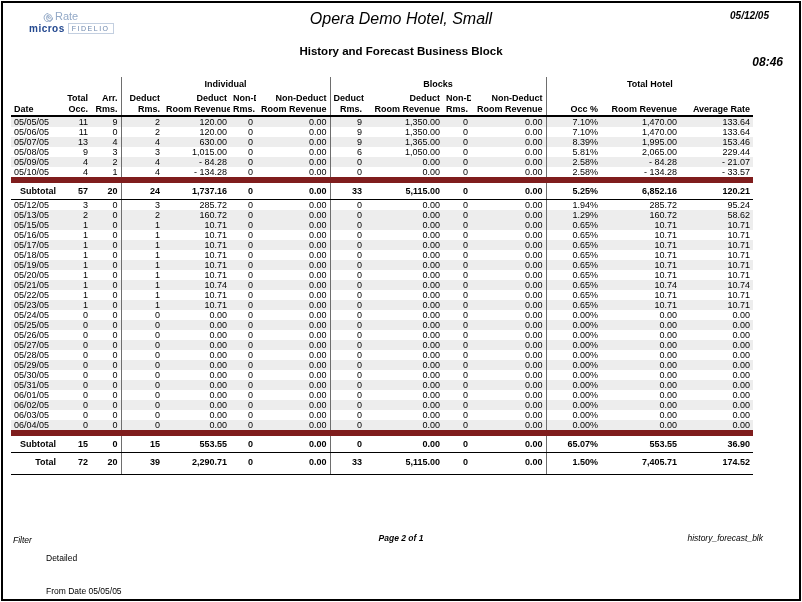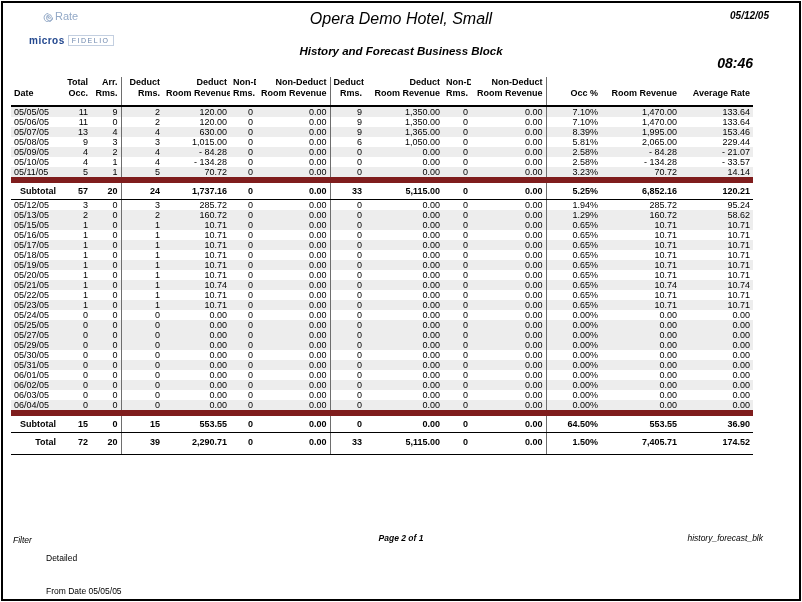--- a/index.html
+++ b/index.html
@@ -3,36 +3,36 @@
 <meta charset="utf-8">
 <style>
   html,body{margin:0;padding:0;background:#fff;}
   body{width:802px;height:602px;font-family:"Liberation Sans",sans-serif;color:#000;position:relative;}
   .page{position:absolute;left:1px;top:1px;width:796px;height:596px;border:2px solid #000;background:#fff;overflow:hidden;}
 
   
   .page-header{position:relative;height:36px;}
   .logo{position:absolute;left:26px;top:8px;line-height:11px;}
   .logo-opera{color:#93a9c7;font-size:11px;display:flex;align-items:center;gap:1px;padding-left:14px;}
-  .logo-micros{display:flex;align-items:center;gap:3px;margin-top:13px;}
+  .logo-micros{display:flex;align-items:center;gap:3px;margin-top:1px;}
   .micros-text{color:#23488f;font-weight:bold;font-size:10px;letter-spacing:0.5px;}
   .fidelio-text{color:#6d87ad;font-size:7px;letter-spacing:1.5px;border:1px solid #c3cfe0;padding:0 3px;line-height:9px;}
   .hotel-title{position:absolute;left:0;right:0;top:7px;text-align:center;font-weight:normal;font-style:italic;font-size:16px;}
   .report-date{position:absolute;right:30px;top:7px;font-style:italic;font-weight:600;font-size:10px;}
   .subheader{position:relative;height:34px;}
-  .report-title{position:absolute;left:0;right:0;top:6px;text-align:center;font-weight:bold;font-style:italic;font-size:11.5px;}
-  .report-time{position:absolute;right:46px;top:16px;font-style:italic;font-weight:600;font-size:14px;}
+  .report-title{position:absolute;left:0;right:0;top:6px;text-align:center;font-weight:bold;font-size:11.5px;}
+  .report-time{position:absolute;right:16px;top:16px;font-style:italic;font-weight:600;font-size:12px;}
 
   
   table{border-collapse:collapse;table-layout:fixed;width:742px;margin-left:8px;margin-top:4px;}
   th,td{padding:0 3px;white-space:pre;overflow:hidden;font-size:9px;}
   .sep{border-left:1px solid #6e6e6e;}
   thead th{font-weight:bold;vertical-align:bottom;line-height:11px;}
   thead tr.group-row th{text-align:center;height:14px;vertical-align:top;padding-top:2px;}
-  thead tr.hdr-bottom th{border-bottom:2px solid #000;padding-bottom:6px;}
+  thead tr.hdr-bottom th{border-bottom:2px solid #000;padding-bottom:0;}
   .left{text-align:left;}
   .right{text-align:right;}
   tbody tr.data td{height:10px;line-height:10px;}
   tbody tr.alt td{background:#ededed;}
   tbody tr.subtotal td{font-weight:bold;border-top:6px solid #7f1d1d;border-bottom:1px solid #000;height:16px;line-height:16px;}
   tbody tr.total td{font-weight:bold;border-bottom:1px solid #000;height:18px;line-height:18px;vertical-align:bottom;padding-bottom:3px;}
 
   
   .footer{position:absolute;left:0;right:0;top:528px;font-size:8.5px;}
   .filter-label{position:absolute;left:10px;top:4px;font-style:italic;text-align:right;}
@@ -78,20 +78,26 @@
         <col style="width:74px">
       <col style="width:35px">
         <col style="width:78px">
         <col style="width:28px">
         <col style="width:75px">
       <col style="width:55px">
         <col style="width:79px">
         <col style="width:73px">
     </colgroup>
     <thead>
+        <tr class="group-row">
+          <th colspan="3" class=""></th>
+          <th colspan="4" class="sep">Individual</th>
+          <th colspan="4" class="sep">Blocks</th>
+          <th colspan="3" class="sep">Total Hotel</th>
+        </tr>
         <tr>
           <th class="left"></th>
           <th class="right">Total</th>
           <th class="right">Arr.</th>
           <th class="right sep">Deduct</th>
           <th class="right">Deduct</th>
           <th class="right">Non-D</th>
           <th class="right">Non-Deduct</th>
           <th class="right sep">Deduct</th>
           <th class="right">Deduct</th>
@@ -208,36 +214,20 @@
           <td class="right">0</td>
           <td class="right">0.00</td>
           <td class="right sep">0</td>
           <td class="right">0.00</td>
           <td class="right">0</td>
           <td class="right">0.00</td>
           <td class="right sep">2.58%</td>
           <td class="right">- 134.28</td>
           <td class="right">- 33.57</td>
         </tr>
-        <tr class="data alt">
-          <td class="left">05/11/05</td>
-          <td class="right">5</td>
-          <td class="right">1</td>
-          <td class="right sep">5</td>
-          <td class="right">70.72</td>
-          <td class="right">0</td>
-          <td class="right">0.00</td>
-          <td class="right sep">0</td>
-          <td class="right">0.00</td>
-          <td class="right">0</td>
-          <td class="right">0.00</td>
-          <td class="right sep">3.23%</td>
-          <td class="right">70.72</td>
-          <td class="right">14.14</td>
-        </tr>
         <tr class="subtotal">
           <td class="right">Subtotal</td>
           <td class="right">57</td>
           <td class="right">20</td>
           <td class="right sep">24</td>
           <td class="right">1,737.16</td>
           <td class="right">0</td>
           <td class="right">0.00</td>
           <td class="right sep">33</td>
           <td class="right">5,115.00</td>
@@ -448,22 +438,54 @@
           <td class="right">0</td>
           <td class="right">0.00</td>
           <td class="right sep">0</td>
           <td class="right">0.00</td>
           <td class="right">0</td>
           <td class="right">0.00</td>
           <td class="right sep">0.00%</td>
           <td class="right">0.00</td>
           <td class="right">0.00</td>
         </tr>
+        <tr class="data">
+          <td class="left">05/26/05</td>
+          <td class="right">0</td>
+          <td class="right">0</td>
+          <td class="right sep">0</td>
+          <td class="right">0.00</td>
+          <td class="right">0</td>
+          <td class="right">0.00</td>
+          <td class="right sep">0</td>
+          <td class="right">0.00</td>
+          <td class="right">0</td>
+          <td class="right">0.00</td>
+          <td class="right sep">0.00%</td>
+          <td class="right">0.00</td>
+          <td class="right">0.00</td>
+        </tr>
         <tr class="data alt">
           <td class="left">05/27/05</td>
+          <td class="right">0</td>
+          <td class="right">0</td>
+          <td class="right sep">0</td>
+          <td class="right">0.00</td>
+          <td class="right">0</td>
+          <td class="right">0.00</td>
+          <td class="right sep">0</td>
+          <td class="right">0.00</td>
+          <td class="right">0</td>
+          <td class="right">0.00</td>
+          <td class="right sep">0.00%</td>
+          <td class="right">0.00</td>
+          <td class="right">0.00</td>
+        </tr>
+        <tr class="data">
+          <td class="left">05/28/05</td>
           <td class="right">0</td>
           <td class="right">0</td>
           <td class="right sep">0</td>
           <td class="right">0.00</td>
           <td class="right">0</td>
           <td class="right">0.00</td>
           <td class="right sep">0</td>
           <td class="right">0.00</td>
           <td class="right">0</td>
           <td class="right">0.00</td>
@@ -588,21 +610,21 @@
           <td class="right">15</td>
           <td class="right">0</td>
           <td class="right sep">15</td>
           <td class="right">553.55</td>
           <td class="right">0</td>
           <td class="right">0.00</td>
           <td class="right sep">0</td>
           <td class="right">0.00</td>
           <td class="right">0</td>
           <td class="right">0.00</td>
-          <td class="right sep">64.50%</td>
+          <td class="right sep">65.07%</td>
           <td class="right">553.55</td>
           <td class="right">36.90</td>
         </tr>
         <tr class="total">
           <td class="right">Total</td>
           <td class="right">72</td>
           <td class="right">20</td>
           <td class="right sep">39</td>
           <td class="right">2,290.71</td>
           <td class="right">0</td>

